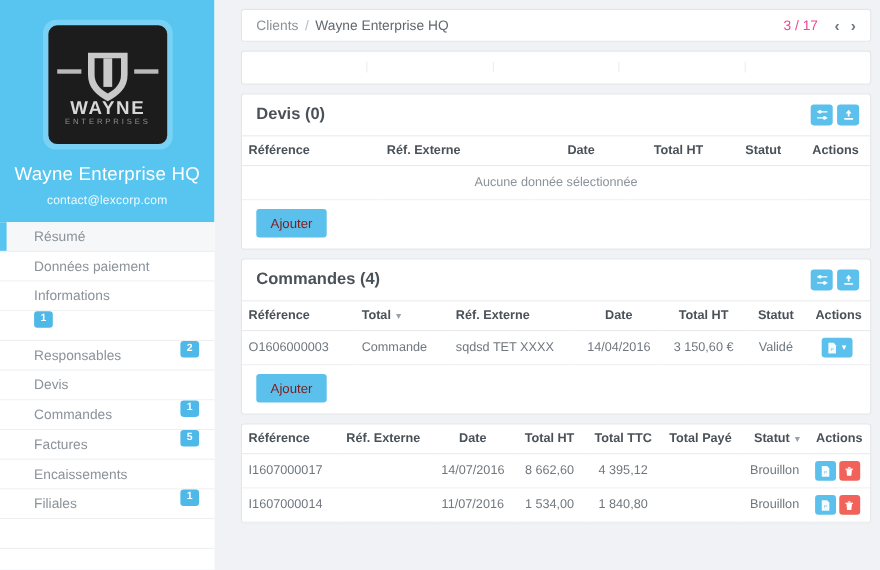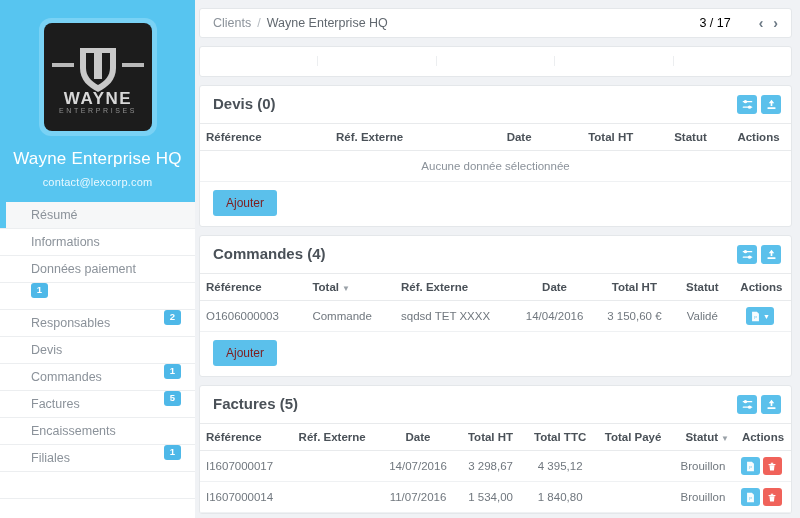--- a/index.html
+++ b/index.html
@@ -93,42 +93,42 @@
     text-align: center;
     font-weight: bold;
     display: inline-block;
   }
 
   
   .main {
     flex: 1;
     height: 518px;
     overflow: hidden;
-    padding: 8px 8px 0 4px;
+    padding: 8px 8px 0 24px;
     background: #f0f2f5;
   }
   .panel {
     background: #fff;
     border: 1px solid #e4e7ea;
     border-radius: 3px;
     margin-bottom: 8px;
   }
 
   
   .breadcrumb {
     height: 30px;
     display: flex; align-items: center;
     padding: 0 13px;
     font-size: 12.5px;
   }
   .breadcrumb .crumb { color: #8b929a; }
   .breadcrumb .sep { color: #b6bcc2; margin: 0 6px; }
   .breadcrumb .cur { color: #61686f; }
   .breadcrumb .spacer { flex: 1; }
-  .breadcrumb .pager { color: #000000; font-size: 12.5px; margin-right: 18px; }
+  .breadcrumb .pager { color: #ec4899; font-size: 12.5px; margin-right: 5px; }
   .navbtn {
     color: #6b7884; font-size: 14px; font-weight: bold;
     margin-left: 10px; cursor: pointer; line-height: 1;
   }
 
   
   .stats { display: flex; padding: 9px 0 10px 0; }
   .stat {
     flex: 1; text-align: center;
     border-right: 1px solid #eceef0;
@@ -221,24 +221,24 @@
       </div>
       <div class="client-name">Wayne Enterprise HQ</div>
       <div class="client-email">contact@lexcorp.com</div>
     </div>
 
     <ul class="nav" id="nav-list">
         <li class="active">
           <span class="lbl">Résumé</span>
         </li>
         <li>
+          <span class="lbl">Données paiement</span>
+        </li>
+        <li>
           <span class="lbl">Informations</span>
-        </li>
-        <li>
-          <span class="lbl">Données paiement</span>
         </li>
         <li>
           <span class="badge">1</span>
         </li>
         <li>
           <span class="lbl">Responsables</span>
           <span class="badge">2</span>
         </li>
         <li>
           <span class="lbl">Devis</span>
@@ -403,60 +403,39 @@
                 </span></td>
             </tr>
           </tbody>
       </table>
       <div class="addbar">
         <button class="btn-add">Ajouter</button>
       </div>
     </section>
 
     <section class="panel">
-      <div class="sec-head">
-        <span class="sec-title">Factures (5)</span>
-        <span class="hbtn">
-          <svg width="11" height="11" viewBox="0 0 16 16">
-              <g fill="#fff">
-            <rect x="1" y="3" width="14" height="1.8" rx=".9"></rect>
-            <rect x="1" y="11" width="14" height="1.8" rx=".9"></rect>
-            <circle cx="5" cy="3.9" r="2.4"></circle>
-                <circle cx="11" cy="11.9" r="2.4"></circle>
-          </g>
-            </svg>
-        </span>
-        <span class="hbtn">
-          <svg width="11" height="11" viewBox="0 0 16 16">
-              <g fill="#fff">
-            <path d="M8 1 L12 6 H9.2 V10 H6.8 V6 H4 Z"></path>
-            <rect x="2" y="12" width="12" height="2.4" rx="1"></rect>
-          </g>
-            </svg>
-        </span>
-      </div>
       <table>
         <thead>
             <tr id="fac-head">
               <th style="width: 16%; text-align: left;"><span>Référence</span></th>
               <th style="width: 15%; text-align: left;"><span>Réf. Externe</span></th>
               <th style="width: 13%; text-align: center;"><span>Date</span></th>
               <th style="width: 12%; text-align: center;"><span>Total HT</span></th>
               <th style="width: 12%; text-align: center;"><span>Total TTC</span></th>
               <th style="width: 13%; text-align: center;"><span>Total Payé</span></th>
               <th style="width: 11%; text-align: right;"><span>Statut</span><span class="caret">▼</span></th>
               <th style="width: 8%; text-align: center;"><span>Actions</span></th>
             </tr>
           </thead>
         <tbody id="fac-body">
             <tr>
               <td style="text-align: left;">I1607000017</td>
               <td style="text-align: left;"></td>
               <td style="text-align: center;">14/07/2016</td>
-              <td style="text-align: center;">3 298,67</td>
+              <td style="text-align: center;">8 662,60</td>
               <td style="text-align: center;">4 395,12</td>
               <td style="text-align: center;"></td>
               <td style="text-align: center;">Brouillon</td>
               <td style="text-align: center;"><span class="act blue">
                   <svg width="11" height="11" viewBox="0 0 16 16">
                     <g fill="#fff">
                       <path d="M3 1 h7 l3 3 v11 H3 Z" opacity=".95"></path>
                     </g>
                     <text x="8" y="12" font-family="Liberation Sans, sans-serif" font-size="6" fill="#5bc0eb" text-anchor="middle">P</text>
                   </svg>

